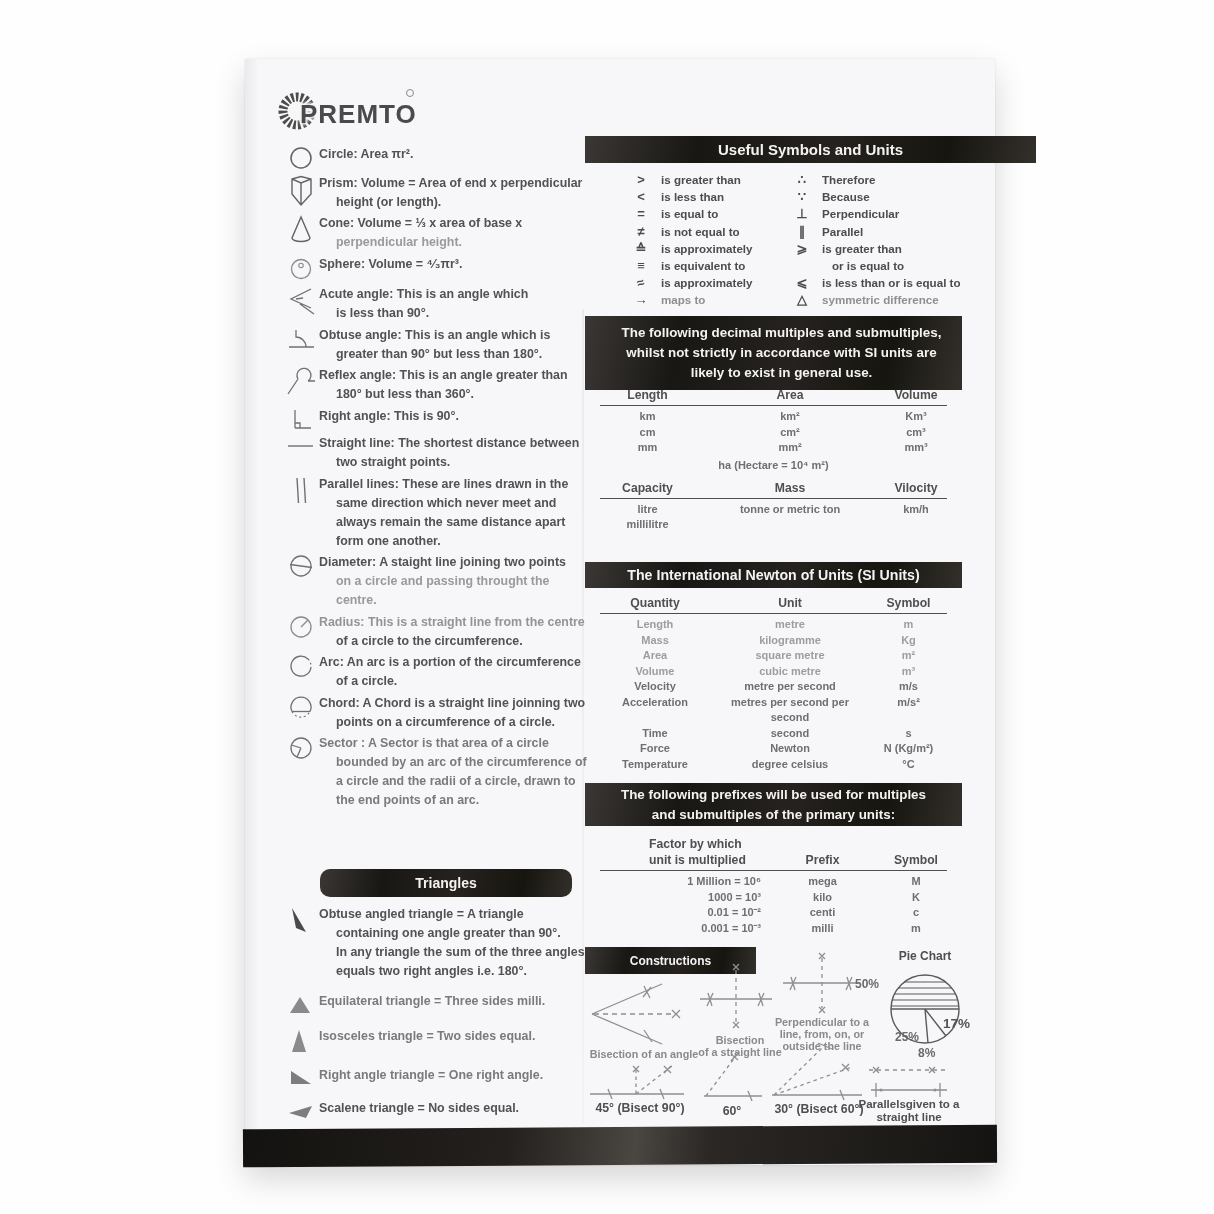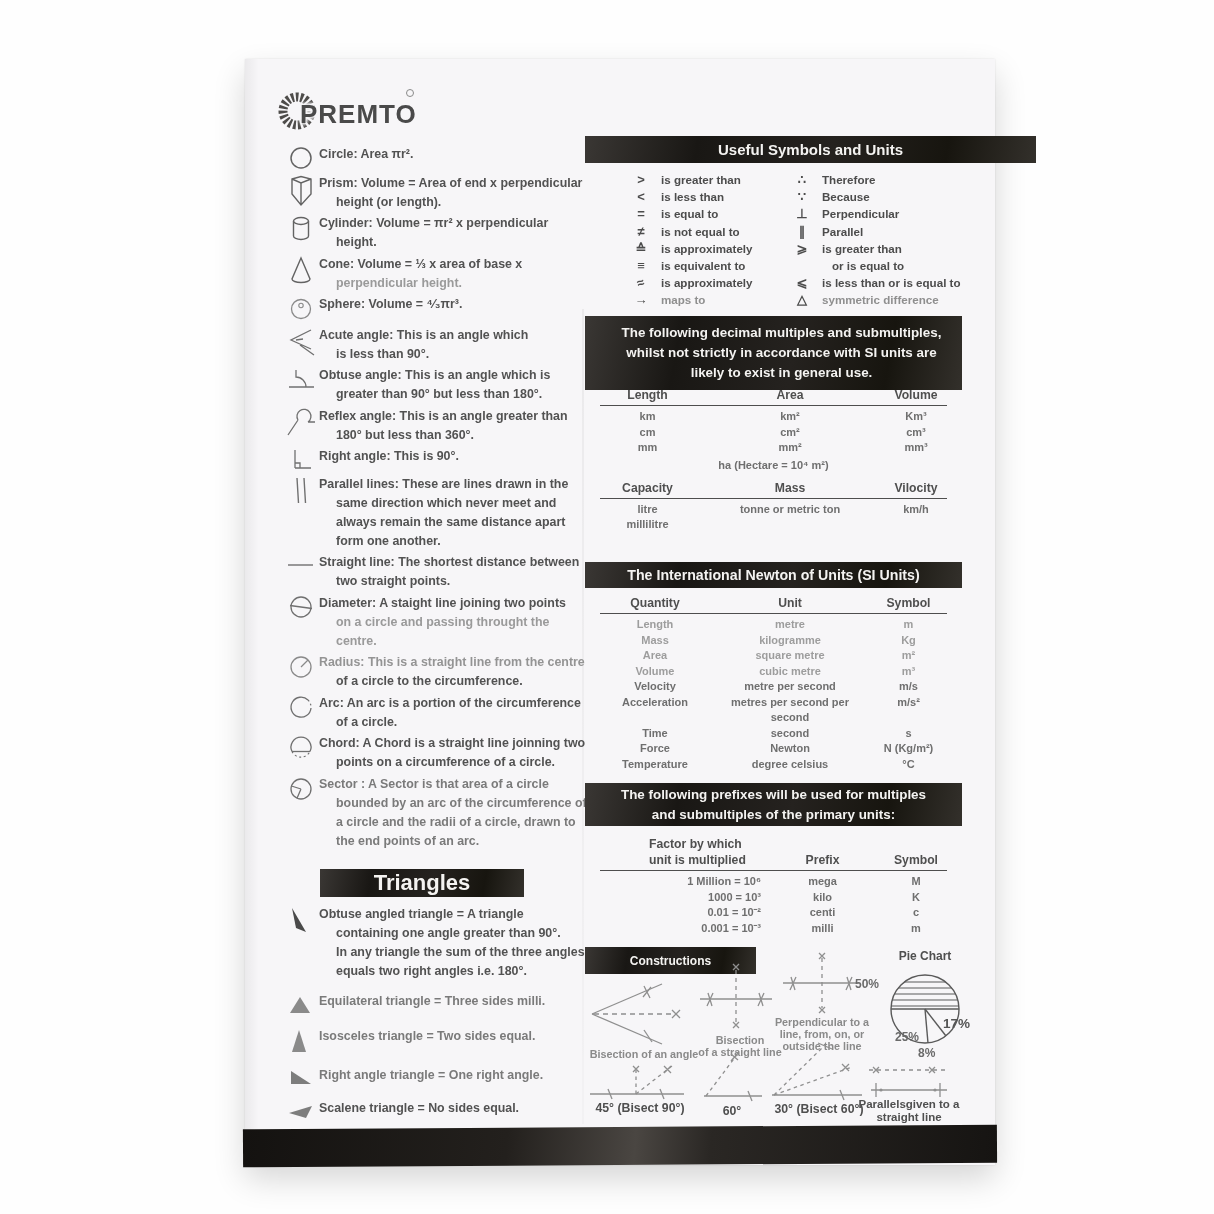--- a/index.html
+++ b/index.html
@@ -22,21 +22,21 @@
   
   .defs{position:absolute;left:38px;top:86px;width:308px;}
   .def{display:flex;margin-bottom:2.5px;}
   .def .ic{flex:0 0 36px;width:36px;display:flex;justify-content:center;align-items:flex-start;padding-top:1px;}
   .txt{font-size:12.4px;line-height:19px;font-weight:600;color:#525252;}
   .txt span{display:block;}
   .hang span + span{padding-left:17px;}
   .f2 span:nth-child(2){color:#9a9a9a;}
   .f1 span:nth-child(1){color:#949494;}
   .softtxt{color:#7a7a7a;}
-  .tri-bar{position:absolute;left:75px;top:810px;width:204px;height:28px;font-size:22px;}
+  .tri-bar{position:absolute;left:75px;top:810px;width:252px;height:28px;font-size:14px;border-radius:10px;}
   .tris{position:absolute;left:38px;top:846px;width:320px;}
   .tri{display:flex;margin-bottom:11px;}
   .tri .ic{flex:0 0 36px;width:36px;display:flex;justify-content:center;padding-top:2px;}
   
   .rcol{position:absolute;left:340px;top:77px;width:377px;}
   .rbar-top{position:absolute;left:0;top:0;width:451px;height:27px;font-size:15px;}
   .symbols{position:absolute;left:0;top:35px;width:377px;}
   .symrow{display:flex;align-items:flex-start;height:17.2px;font-weight:600;}
   .symrow.tall{height:34.4px;}
   .sym{width:40px;text-align:center;font-size:13px;color:#4c4c4c;line-height:17px;}
@@ -102,32 +102,20 @@
         <span class="ic">
             <svg width="26" height="32" viewBox="0 0 26 32">
               <path d="M4 4 L13 1.5 L23 4 L23 19 L13 30 L4 19 Z M4 4 L13 8 L23 4 M13 8 L13 30" fill="none" stroke="#636363" stroke-width="1.4"></path>
             </svg>
           </span>
         <div class="txt hang">
             <span>Prism: Volume =  Area of end x perpendicular</span>
             <span>height (or length).</span>
           </div>
       </div>
-      <div class="def">
-        <span class="ic">
-            <svg width="26" height="28" viewBox="0 0 26 28">
-              <ellipse cx="13" cy="6" rx="7.5" ry="3.5" fill="none" stroke="#636363" stroke-width="1.4"></ellipse>
-              <path d="M5.5 6 L5.5 21 A7.5 3.5 0 0 0 20.5 21 L20.5 6" fill="none" stroke="#636363" stroke-width="1.4"></path>
-            </svg>
-          </span>
-        <div class="txt hang">
-            <span>Cylinder:  Volume = πr² x perpendicular</span>
-            <span>height.</span>
-          </div>
-      </div>
       <div class="def f2">
         <span class="ic">
             <svg width="26" height="28" viewBox="0 0 26 28">
               <path d="M13 2 L22 23 A9 3.5 0 0 1 4 23 Z" fill="none" stroke="#636363" stroke-width="1.4"></path>
             </svg>
           </span>
         <div class="txt hang">
             <span>Cone: Volume = ⅓ x area of base x</span>
             <span>perpendicular height.</span>
           </div>
@@ -177,44 +165,44 @@
           </div>
       </div>
       <div class="def">
         <span class="ic">
             <svg width="26" height="24" viewBox="0 0 26 24">
               <path d="M7 2 L7 20 M7 20 L23 20 M7 15 L12 15 L12 20" fill="none" stroke="#707070" stroke-width="1.3"></path>
             </svg>
           </span>
         <div class="txt hang">
             <span>Right angle:  This is 90°.</span>
+          </div>
+      </div>
+      <div class="def">
+        <span class="ic">
+            <svg width="28" height="22" viewBox="0 0 28 22">
+              <path d="M1 11 L26 11" fill="none" stroke="#707070" stroke-width="1.4"></path>
+            </svg>
+          </span>
+        <div class="txt hang">
+            <span>Straight line: The shortest distance between</span>
+            <span>two straight points.</span>
           </div>
       </div>
       <div class="def">
         <span class="ic">
             <svg width="26" height="30" viewBox="0 0 26 30">
               <path d="M9 2 L10.5 27 M16 2 L17.5 27" fill="none" stroke="#707070" stroke-width="1.4"></path>
             </svg>
           </span>
         <div class="txt hang">
             <span>Parallel lines:  These are lines drawn in the</span>
             <span>same direction which never meet and</span>
             <span>always remain the same distance apart</span>
             <span>form one another.</span>
-          </div>
-      </div>
-      <div class="def">
-        <span class="ic">
-            <svg width="28" height="22" viewBox="0 0 28 22">
-              <path d="M1 11 L26 11" fill="none" stroke="#707070" stroke-width="1.4"></path>
-            </svg>
-          </span>
-        <div class="txt hang">
-            <span>Straight line: The shortest distance between</span>
-            <span>two straight points.</span>
           </div>
       </div>
       <div class="def f2">
         <span class="ic">
             <svg width="26" height="26" viewBox="0 0 26 26">
               <circle cx="13" cy="12" r="10" fill="none" stroke="#707070" stroke-width="1.3"></circle>
               <path d="M2 10.5 L24 13.5" stroke="#707070" stroke-width="1.3"></path>
             </svg>
           </span>
         <div class="txt hang">

